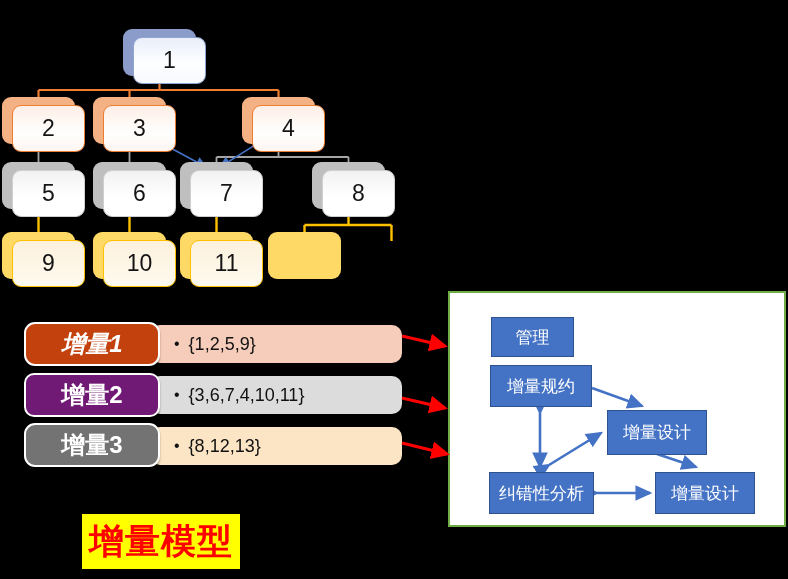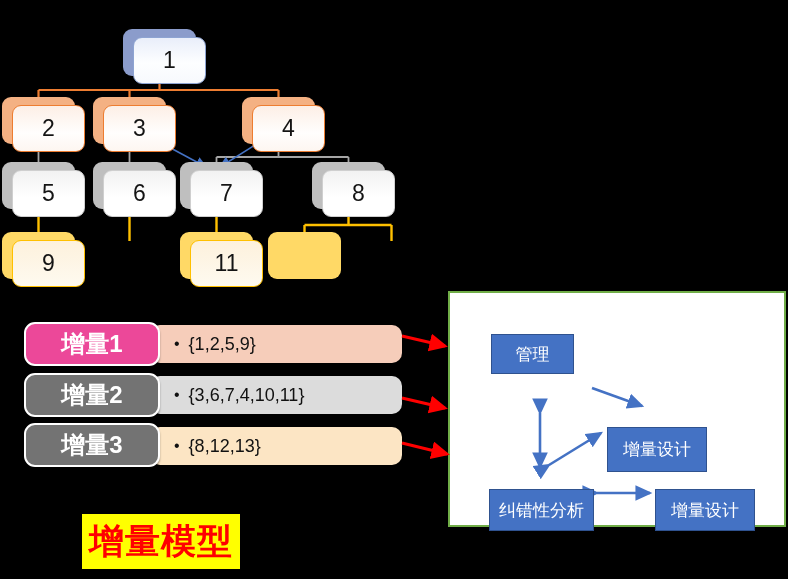--- a/index.html
+++ b/index.html
@@ -30,31 +30,31 @@
     border-radius:11px;display:flex;align-items:center;justify-content:center;
     color:#fff;font-weight:bold;font-size:24px;z-index:4;box-sizing:border-box;
     box-shadow:0 2px 2px rgba(0,0,0,.35);
   }
   .inc-bar{
     position:absolute;left:150px;width:252px;height:38px;border-radius:10px;
     display:flex;align-items:center;gap:9px;color:#111;font-size:18px;
     padding-left:24px;box-sizing:border-box;z-index:3;
   }
   .inc-bar .bullet{font-size:16px;line-height:1;}
-  .lab1{background:#ec4899;} .lab2{background:#737373;} .lab3{background:#737373;}
+  .lab1{background:#c2410c;font-style:italic;} .lab2{background:#701a75;border-radius:10px;} .lab3{background:#737373;}
   .bar1{background:#F6CDBA;} .bar2{background:#DCDCDC;} .bar3{background:#FCE5C4;}
   
   .panel{
     position:absolute;left:448px;top:291px;width:338px;height:236px;
     background:#fff;border:2px solid #70AD47;box-sizing:border-box;z-index:1;
   }
   .fbox{
     position:absolute;background:#4472C4;border:1.5px solid #2F528F;color:#fff;
     display:flex;align-items:center;justify-content:center;font-size:17px;
-    box-sizing:border-box;z-index:2;margin-top:17px;
+    box-sizing:border-box;z-index:2;
   }
   
   .slide-title{
     position:absolute;left:82px;top:514px;background:#FFFF00;color:#FF0000;
     font-size:35px;font-weight:bold;padding:4px 7px;letter-spacing:1px;z-index:3;
   }
 </style>
 </head>
 <body>
 
@@ -120,20 +120,26 @@
       <div class="front">
         <span>8</span>
       </div>
     </div>
   <div class="node lv4" style="left:2px;top:232px">
       <div class="back"></div>
       <div class="front">
         <span>9</span>
       </div>
     </div>
+  <div class="node lv4" style="left:93px;top:232px">
+      <div class="back"></div>
+      <div class="front">
+        <span>10</span>
+      </div>
+    </div>
   <div class="node lv4" style="left:180px;top:232px">
       <div class="back"></div>
       <div class="front">
         <span>11</span>
       </div>
     </div>
   <div class="node lv4" style="left:268px;top:232px">
       <div class="back"></div>
     </div>
 
@@ -160,20 +166,21 @@
           <path d="M0,0 L6.5,3 L0,6 z" fill="#4472C4"></path>
         </marker>
       </defs>
       <line x1="142" y1="95" x2="192" y2="113" stroke="#4472C4" stroke-width="2.6" marker-end="url(#mflow)"></line>
       <line x1="90" y1="120" x2="90" y2="174" stroke="#4472C4" stroke-width="2.6" marker-start="url(#mflow)" marker-end="url(#mflow)"></line>
       <line x1="99" y1="172" x2="151" y2="140" stroke="#4472C4" stroke-width="2.6" marker-start="url(#mflow)" marker-end="url(#mflow)"></line>
       <line x1="207" y1="161" x2="246" y2="174" stroke="#4472C4" stroke-width="2.6" marker-end="url(#mflow)"></line>
       <line x1="147" y1="200" x2="200" y2="200" stroke="#4472C4" stroke-width="2.6" marker-start="url(#mflow)" marker-end="url(#mflow)"></line>
     </svg>
     <div class="fbox" style="left:41px;top:24px;width:83px;height:40px">管理</div>
+    <div class="fbox" style="left:40px;top:72px;width:102px;height:42px">增量规约</div>
     <div class="fbox" style="left:157px;top:117px;width:100px;height:45px">增量设计</div>
     <div class="fbox" style="left:39px;top:179px;width:105px;height:42px">纠错性分析</div>
     <div class="fbox" style="left:205px;top:179px;width:100px;height:42px">增量设计</div>
   </div>
 
   <svg class="layer" width="788" height="579" style="z-index:5">
     <defs>
       <marker id="mred" markerWidth="7" markerHeight="7" refX="5.2" refY="3" orient="auto">
         <path d="M0,0 L6.2,3 L0,6 z" fill="#FF0000"></path>
       </marker>

